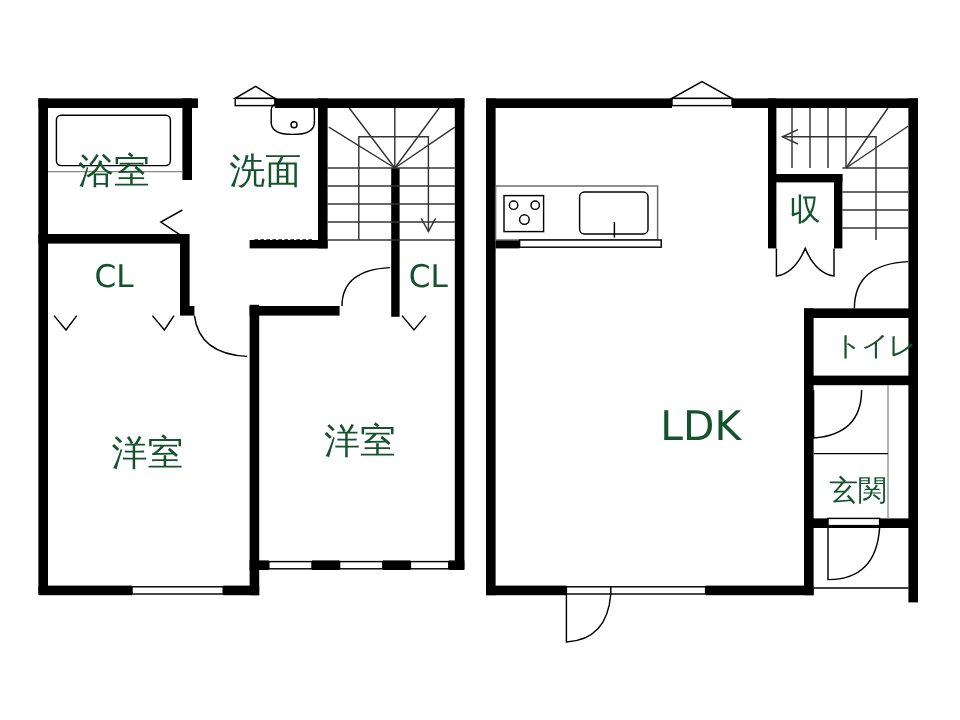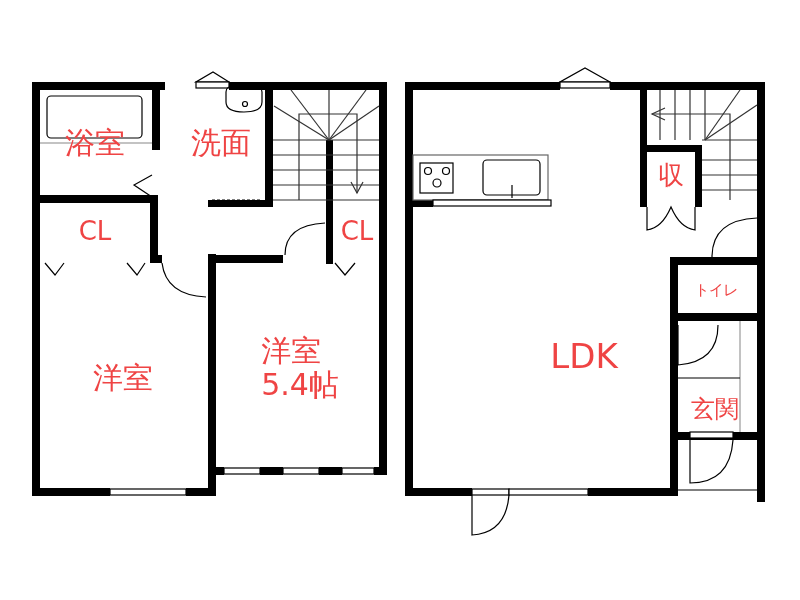--- a/index.html
+++ b/index.html
@@ -1,26 +1,26 @@
 <!DOCTYPE html>
 <html><head>
 <meta charset="utf-8">
 <style>
   html, body { margin: 0; padding: 0; background: #ffffff; }
   body { width: 800px; height: 600px; position: relative; overflow: hidden;
          font-family: "DejaVu Sans", "Liberation Sans", sans-serif; }
   #plan { position: absolute; left: 0; top: 0; }
-  .label { position: absolute; color: #ef4444; text-align: left; line-height: 1.12;
+  .label { position: absolute; color: #14532d; text-align: right; line-height: 1.12;
            white-space: nowrap; transform: translate(-50%, -50%); }
   .lg { font-size: 34px; }
   .md { font-size: 30px; }
   .sm { font-size: 26px; }
   .xs { font-size: 24px; }
   .label span { display: block; }
-  .tl { font-size: 15px; letter-spacing: -1px; }
+  .tl { font-size: 23px; letter-spacing: -1px; margin-left: 13px; }
 </style>
 </head>
 <body>
 
 <svg id="plan" width="800" height="600" viewBox="0 0 800 600" xmlns="http://www.w3.org/2000/svg">
   <g fill="#000">
 
     <rect x="32" y="82" width="8" height="412"></rect>
     <rect x="32" y="82" width="133" height="8"></rect>
     <rect x="229" y="82" width="158" height="8"></rect>
@@ -148,21 +148,20 @@
   <span>CL</span>
 </div>
 <div class="label sm" style="left:357px;top:232px;">
   <span>CL</span>
 </div>
 <div class="label md" style="left:123px;top:378px;">
   <span>洋室</span>
 </div>
 <div class="label md" style="left:300px;top:368px;">
   <span>洋室</span>
-  <span>5.4帖</span>
 </div>
 <div class="label lg" style="left:538px;top:356px;margin-left:46px;">
   <span>LDK</span>
 </div>
 <div class="label sm" style="left:671px;top:176px;">
   <span>収</span>
 </div>
 <div class="label tl" style="left:716px;top:290px;">
   <span>トイレ</span>
 </div>

